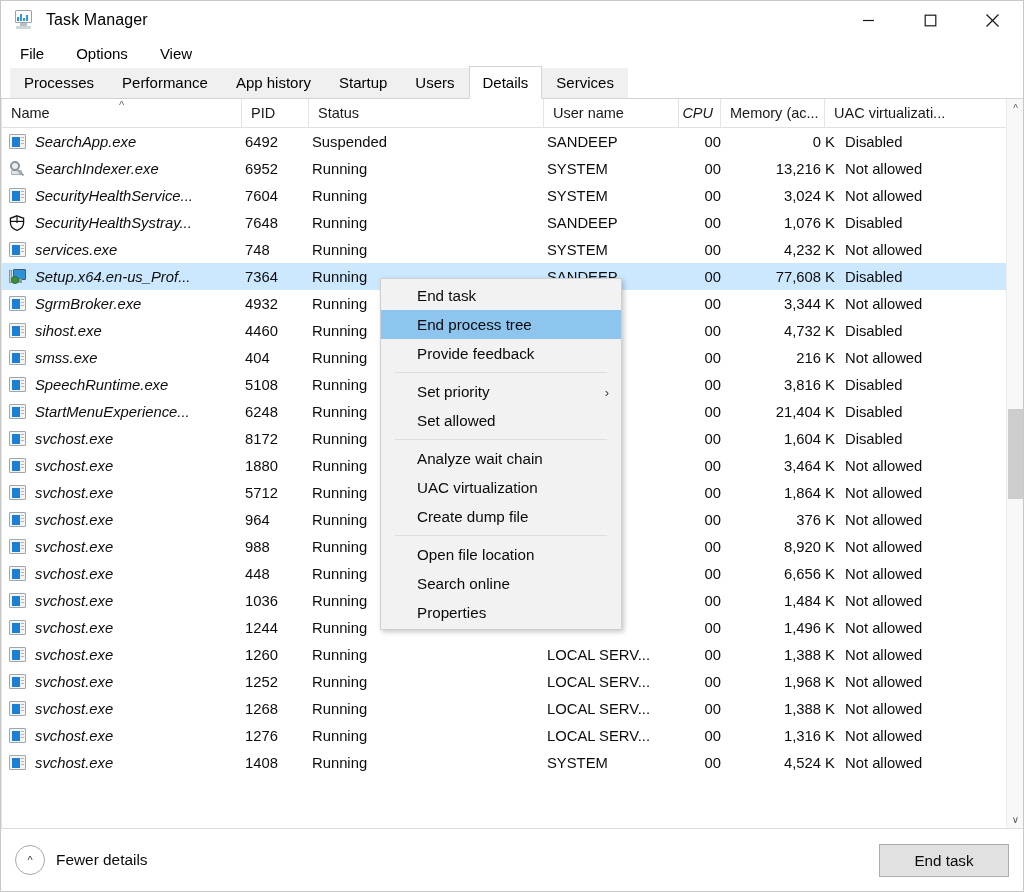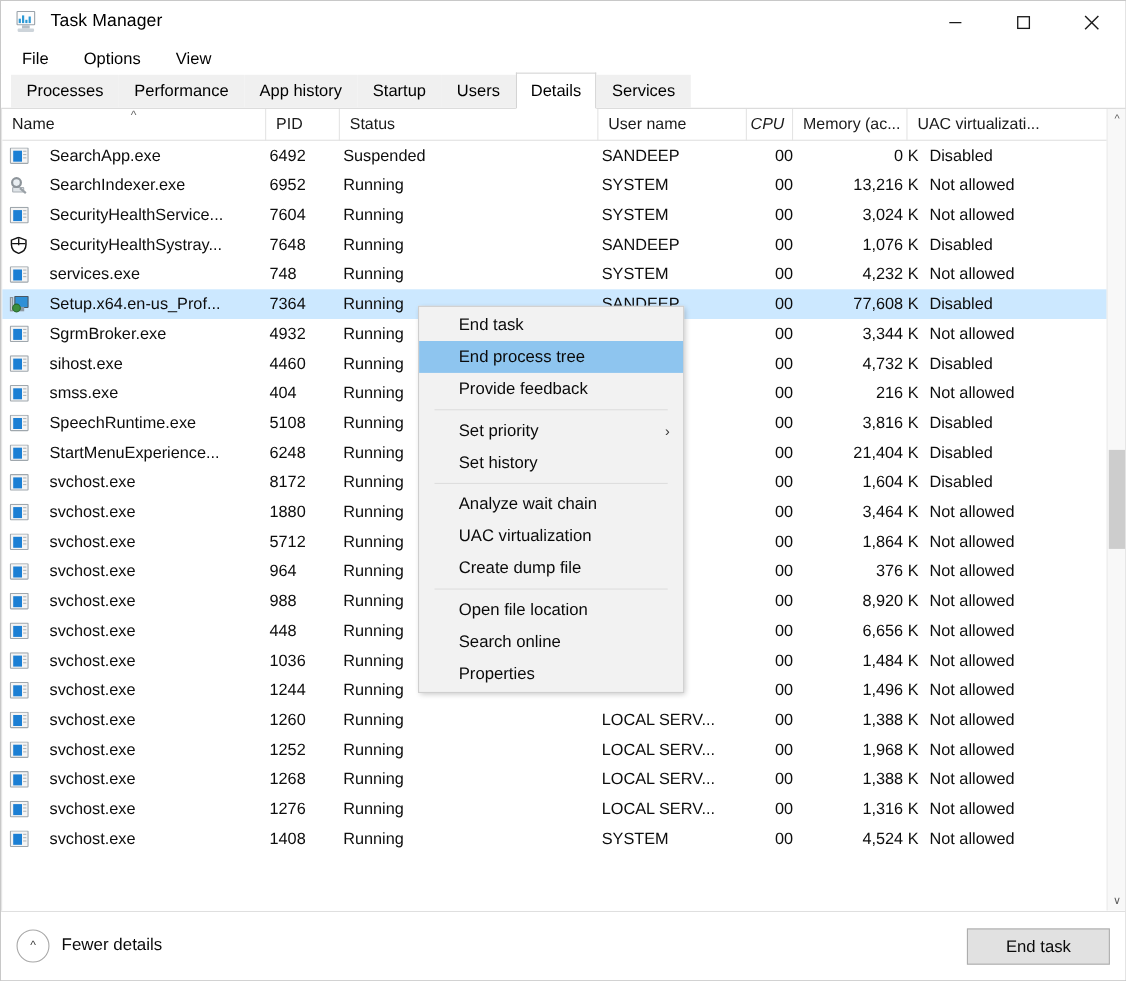--- a/index.html
+++ b/index.html
@@ -110,21 +110,21 @@
     position: absolute; top: 1px; left: 0; right: 0; text-align: center;
     font-size: 11px; color: #666; line-height: 10px;
   }
   .rows { position: relative; }
   .row {
     display: flex; height: 27px; align-items: center;
     font-size: 14.8px; color: #0d0d0d; white-space: nowrap;
   }
   .row.sel { background: #cce8ff; }
   .c-name { width: 240px; display: flex; align-items: center; padding-left: 7px; overflow: hidden; }
-  .c-name .lbl { margin-left: 19px; overflow: hidden; text-overflow: ellipsis; }
+  .c-name .lbl { margin-left: 9px; overflow: hidden; text-overflow: ellipsis; font-style: italic; }
   .c-pid  { width: 67px; padding-left: 3px; }
   .c-stat { width: 235px; padding-left: 3px; }
   .c-user { width: 135px; padding-left: 3px; overflow: hidden; }
   .c-cpu  { width: 42px; text-align: right; }
   .c-mem  { width: 104px; text-align: right; padding-right: 6px; margin-left: 16px; }
   .c-uac  { width: 160px; padding-left: 4px; }
 
   
   .picon { width: 17px; height: 15px; position: relative; flex: 0 0 auto; }
   .icon-window .frame {
@@ -731,21 +731,21 @@
         </div>
         <div class="ctxitem">
           <span>Provide feedback</span>
         </div>
         <div class="ctxsep"></div>
         <div class="ctxitem">
           <span>Set priority</span>
           <span class="ctxarrow">›</span>
         </div>
         <div class="ctxitem">
-          <span>Set history</span>
+          <span>Set allowed</span>
         </div>
         <div class="ctxsep"></div>
         <div class="ctxitem">
           <span>Analyze wait chain</span>
         </div>
         <div class="ctxitem">
           <span>UAC virtualization</span>
         </div>
         <div class="ctxitem">
           <span>Create dump file</span>

